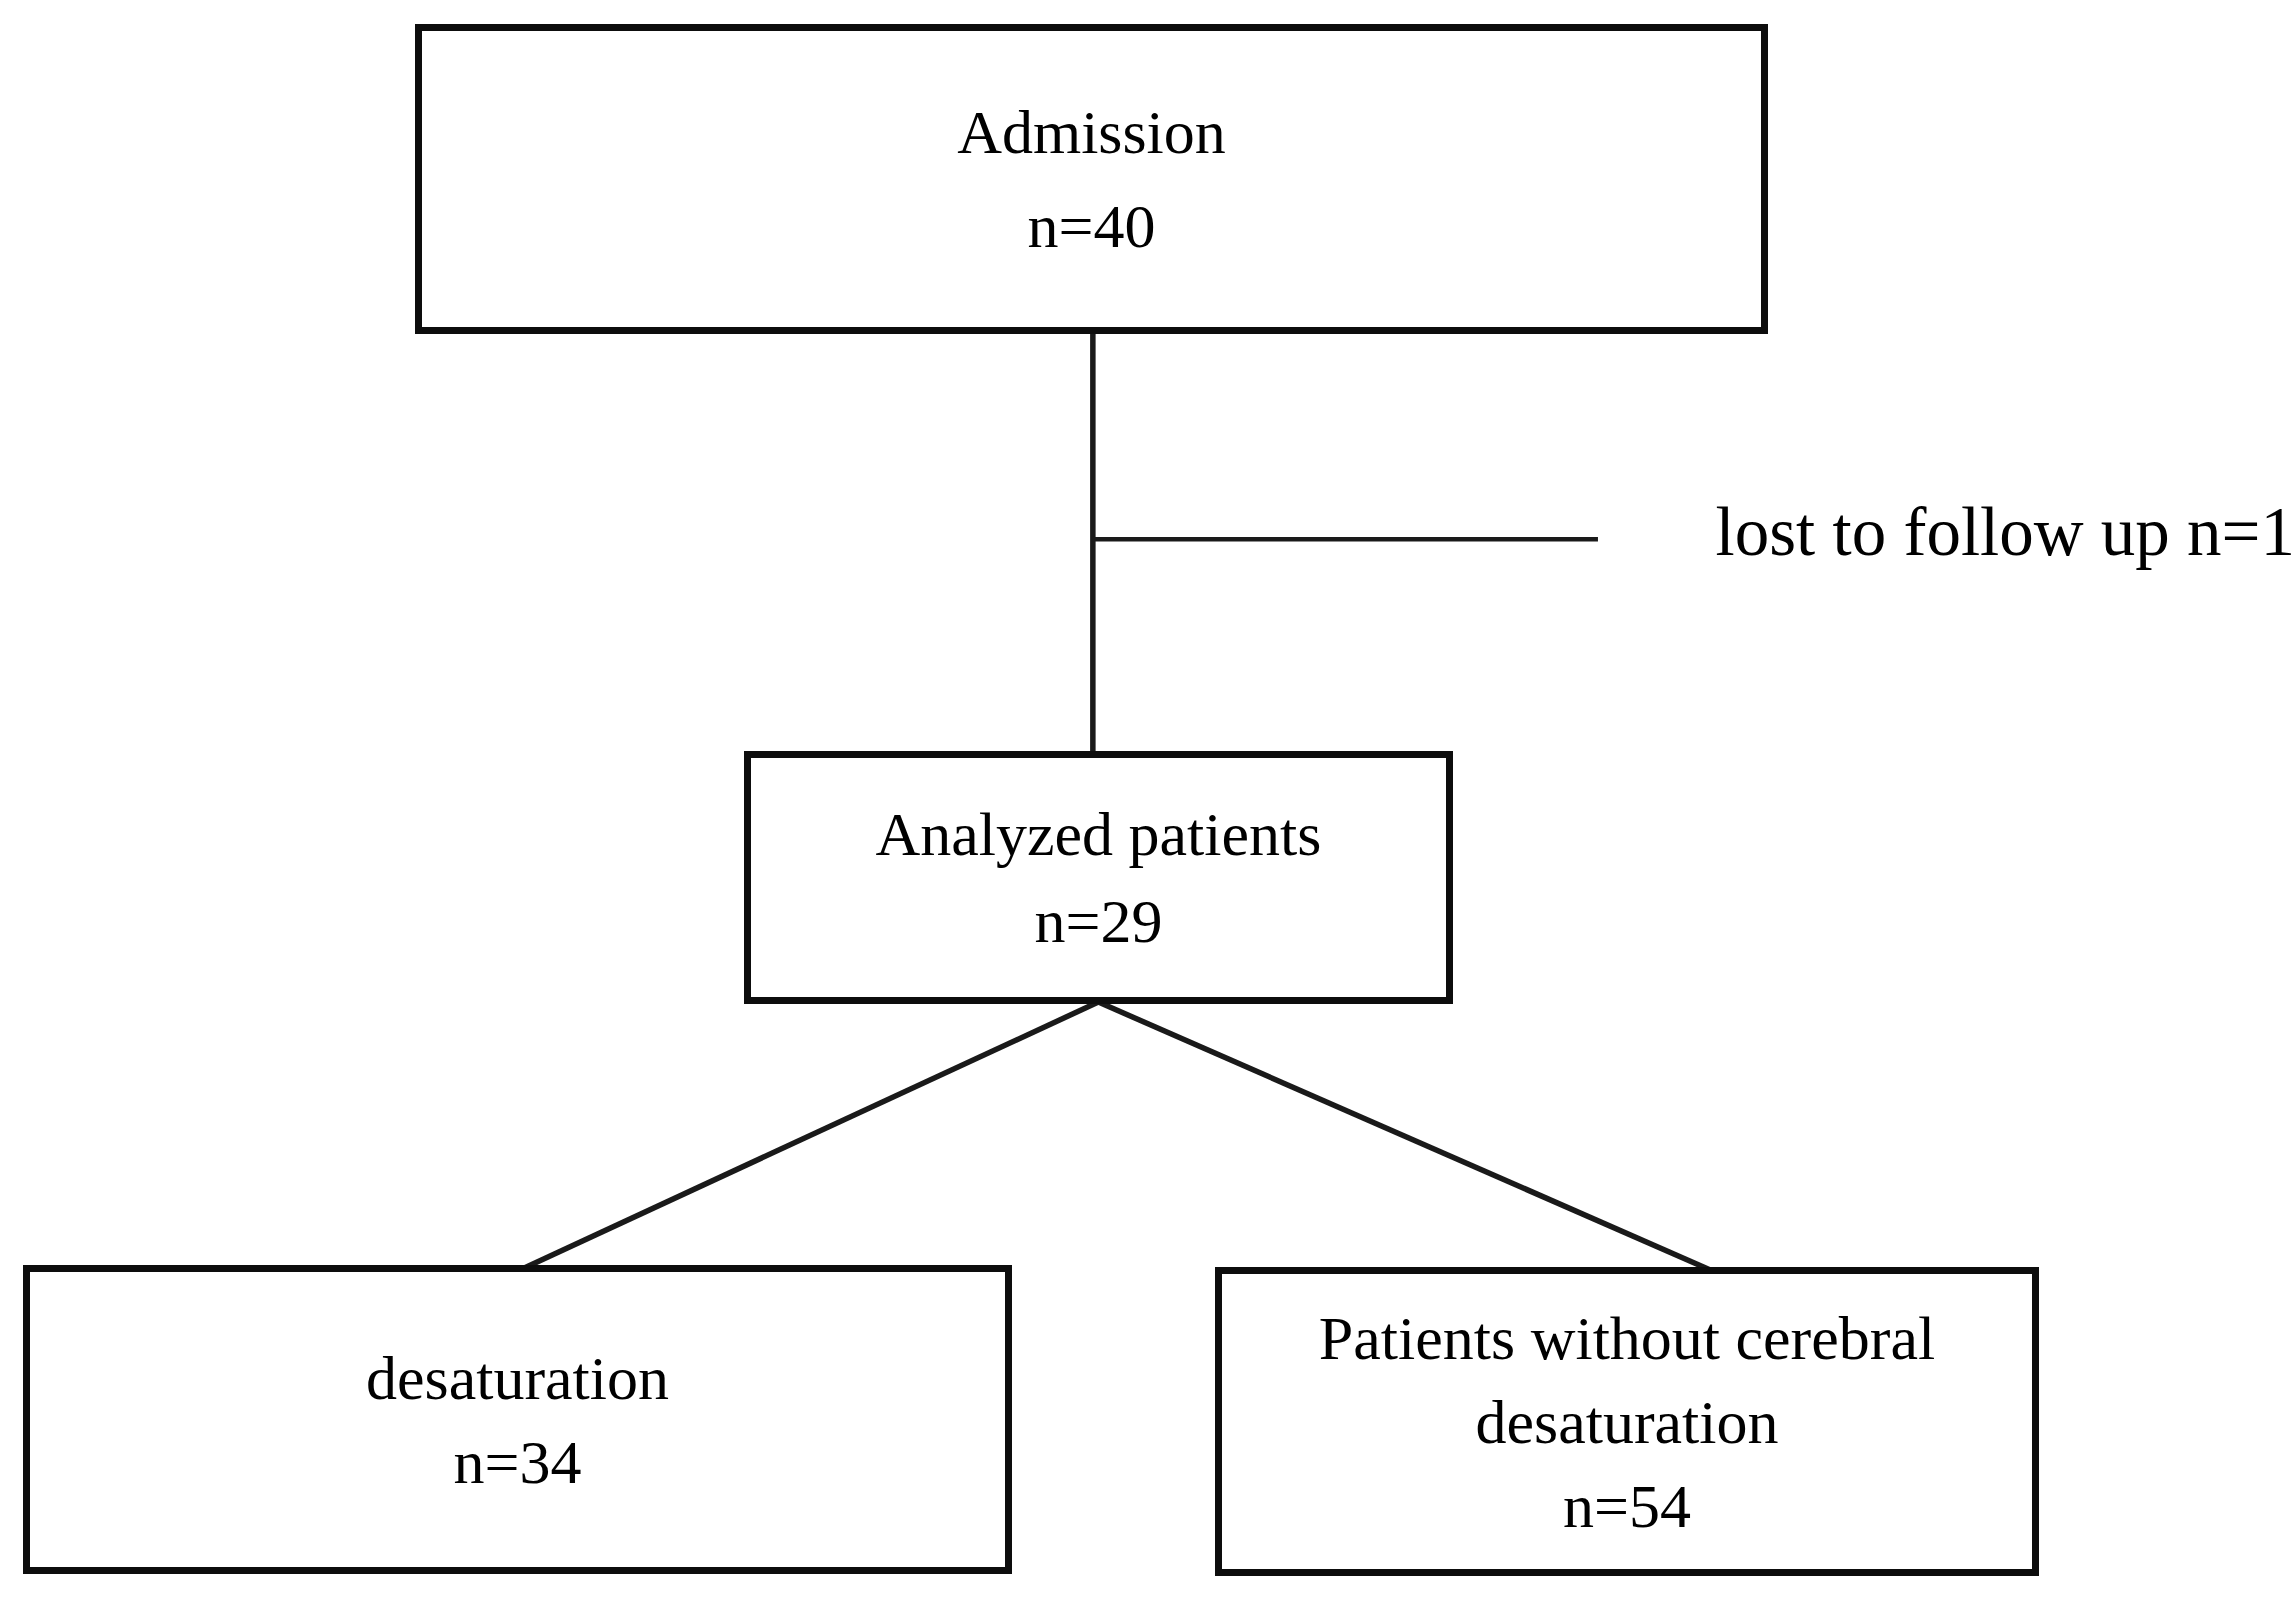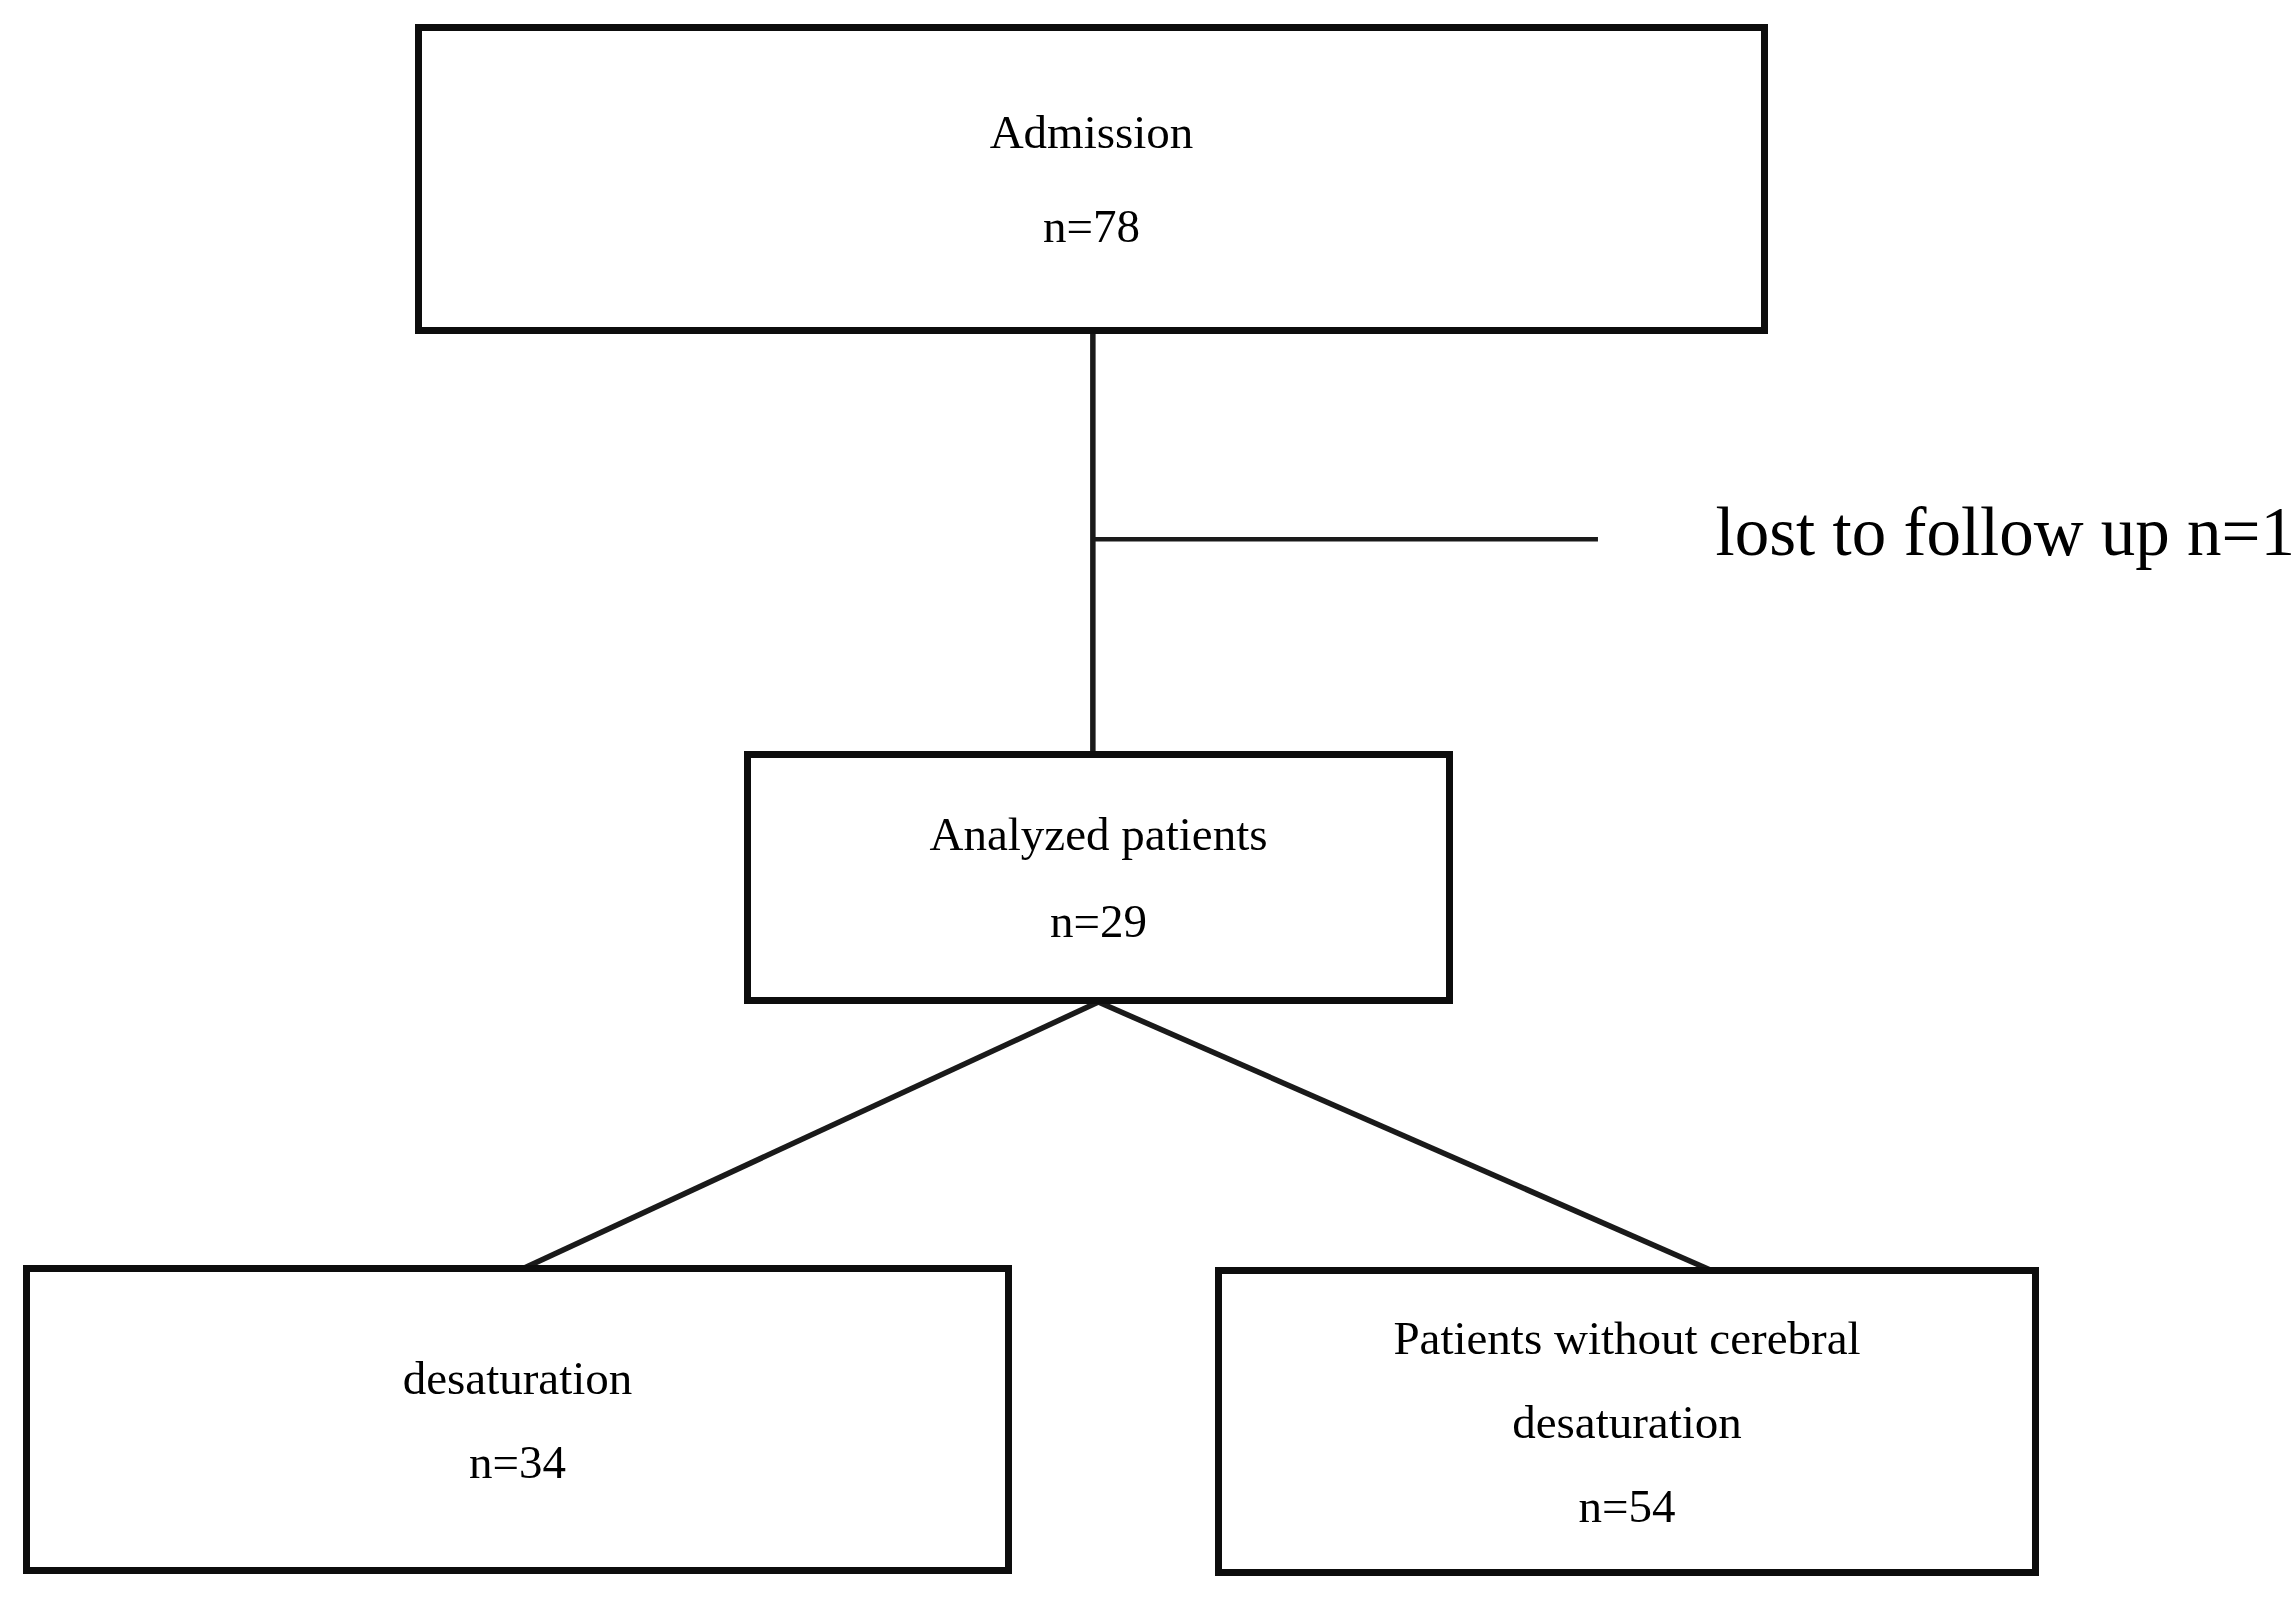--- a/index.html
+++ b/index.html
@@ -26,21 +26,21 @@
   .node {
     position: absolute;
     box-sizing: border-box;
     border: 7.3px solid #0d0d0d;
     background: #ffffff;
     display: flex;
     flex-direction: column;
     align-items: center;
     justify-content: center;
     text-align: center;
-    font-size: 47px;
+    font-size: 62px;
     line-height: 87px;
   }
   .node .txt-line {
     white-space: nowrap;
   }
   .node-admission {
     left: 415px;
     top: 24px;
     width: 1353px;
     height: 310px;
@@ -83,21 +83,21 @@
 
   <svg class="connectors" viewBox="0 0 2499 1742" xmlns="http://www.w3.org/2000/svg">
     <line x1="1190" y1="360" x2="1190" y2="822" stroke="#1a1a1a" stroke-width="6"></line>
     <line x1="1190" y1="587" x2="1740" y2="587" stroke="#1a1a1a" stroke-width="5"></line>
     <line x1="1196" y1="1091" x2="572" y2="1380" stroke="#1a1a1a" stroke-width="6"></line>
     <line x1="1196" y1="1091" x2="1863" y2="1383" stroke="#1a1a1a" stroke-width="6"></line>
   </svg>
 
   <div class="node node-admission">
     <div class="txt-line">Admission</div>
-    <div class="txt-line">n=78</div>
+    <div class="txt-line">n=40</div>
   </div>
 
   <div class="side-label">lost to follow up n=1</div>
 
   <div class="node node-analyzed">
     <div class="txt-line">Analyzed patients</div>
     <div class="txt-line">n=29</div>
   </div>
 
   <div class="node node-with-desaturation">

